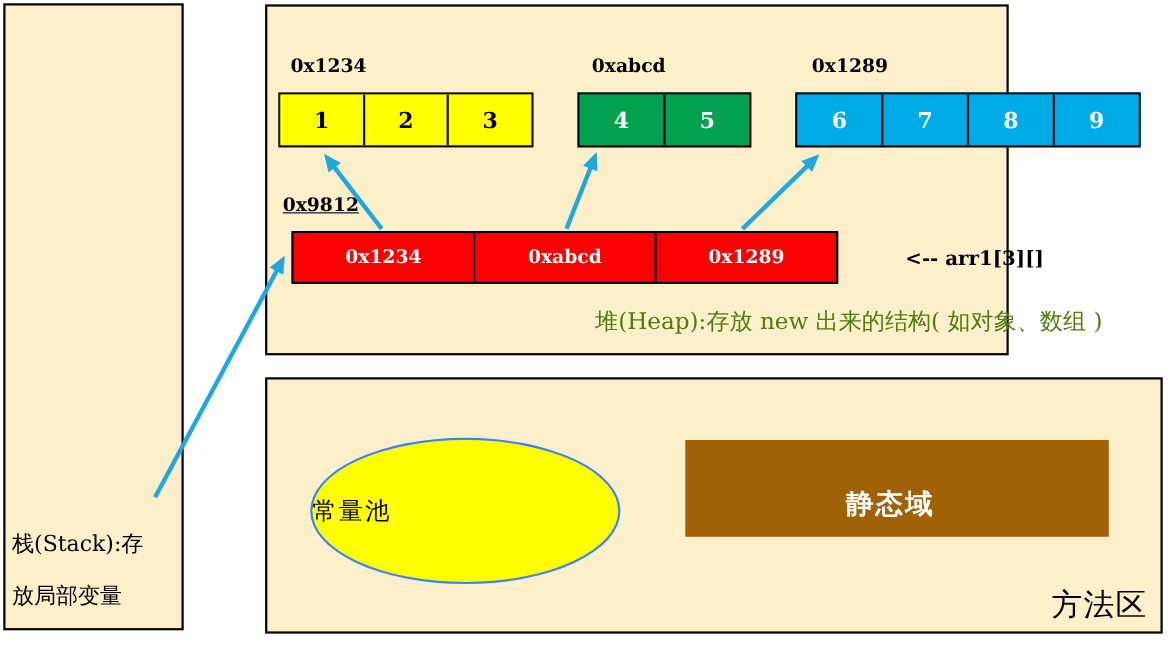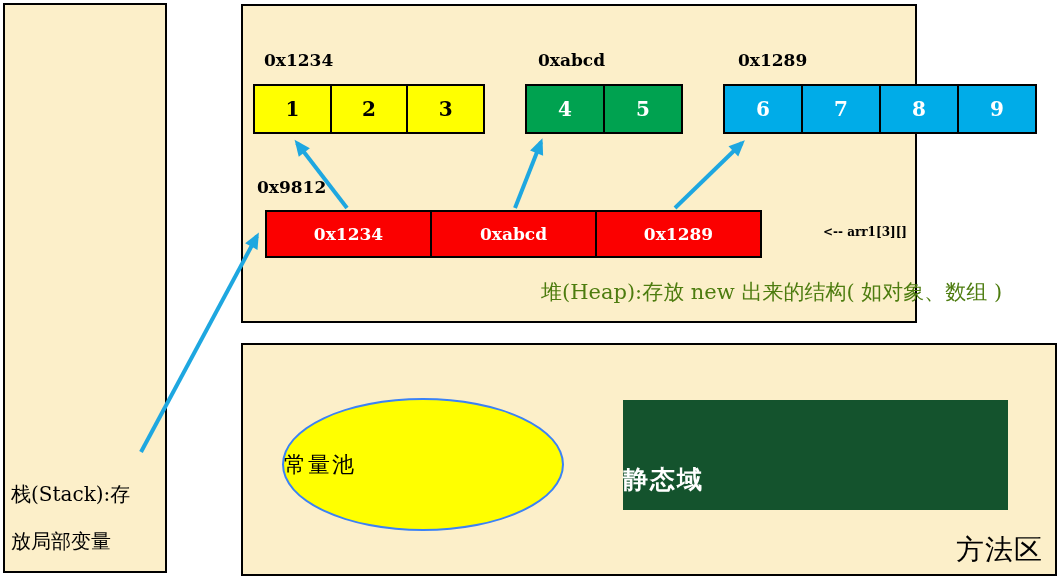--- a/index.html
+++ b/index.html
@@ -59,40 +59,40 @@
   .arr-blue   { left:480px; top:78px; width:314px; background:#00ace8; }
   .arr-blue .cell { color:#ffffff; background:#00ace8; }
 
   .arr-pointer {
     left:22px; top:204px; width:497px; height:48px; background:#fb0000;
   }
   .arr-pointer .cell { color:#ffffff; background:#fb0000; font-size:17px; }
 
   .annotation {
     position:absolute; left:580px; top:219px;
-    color:#000000; font-weight:bold; font-size:12px; white-space:nowrap;
+    color:#000000; font-weight:bold; font-size:18px; white-space:nowrap;
   }
   .heap-caption {
     position:absolute; left:298px; top:272px; width:508px;
     color:#4d7c0f; font-size:21px; white-space:nowrap;
   }
 
   
   .const-pool {
     position:absolute; left:39px; top:53px; width:282px; height:133px;
     background:#ffff00;
     border:2px solid #3b82f6;
     border-radius:50%;
     display:flex; align-items:center; justify-content:flex-start;
     color:#000000; font-size:22px; letter-spacing:2px;
   }
   .static-rect {
-    position:absolute; left:380px; top:55px; width:385px; height:110px;
-    background:#14532d;
-    display:flex; align-items:flex-end; justify-content:flex-start;
+    position:absolute; left:380px; top:55px; width:385px; height:88px;
+    background:#a16207;
+    display:flex; align-items:flex-end; justify-content:center;
     padding:0 12px 14px 0;
     color:#ffffff; font-weight:bold; font-size:25px; letter-spacing:2px;
   }
   .method-label {
     position:absolute; right:12px; top:186px;
     color:#000000; font-size:28px; letter-spacing:1px;
   }
   .watermark {
     position:absolute; right:4px; bottom:0px;
     color:rgba(255,255,255,0.85); font-size:17px;
@@ -132,21 +132,21 @@
       <div class="cell">5</div>
     </div>
 
     <div class="mem-array arr-blue">
       <div class="cell">6</div>
       <div class="cell">7</div>
       <div class="cell">8</div>
       <div class="cell">9</div>
     </div>
 
-    <div class="addr-label" style="left:14px; top:171px;">0x9812</div>
+    <div class="addr-label" style="left:14px; top:171px;text-decoration:underline;">0x9812</div>
 
     <div class="mem-array arr-pointer">
       <div class="cell">0x1234</div>
       <div class="cell">0xabcd</div>
       <div class="cell">0x1289</div>
     </div>
 
     <div class="annotation">&lt;-- arr1[3][]</div>
     <div class="heap-caption">堆(Heap):存放 new 出来的结构( 如对象、数组 )</div>
   </div>

